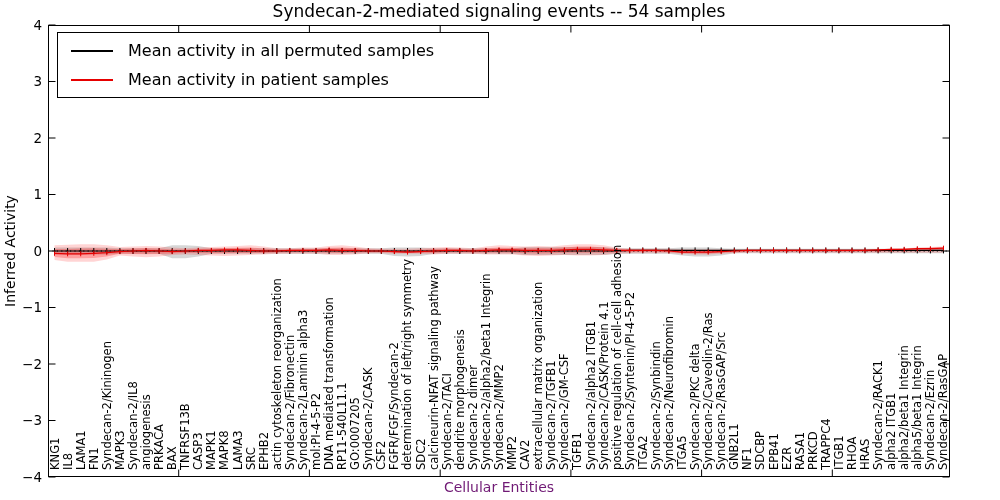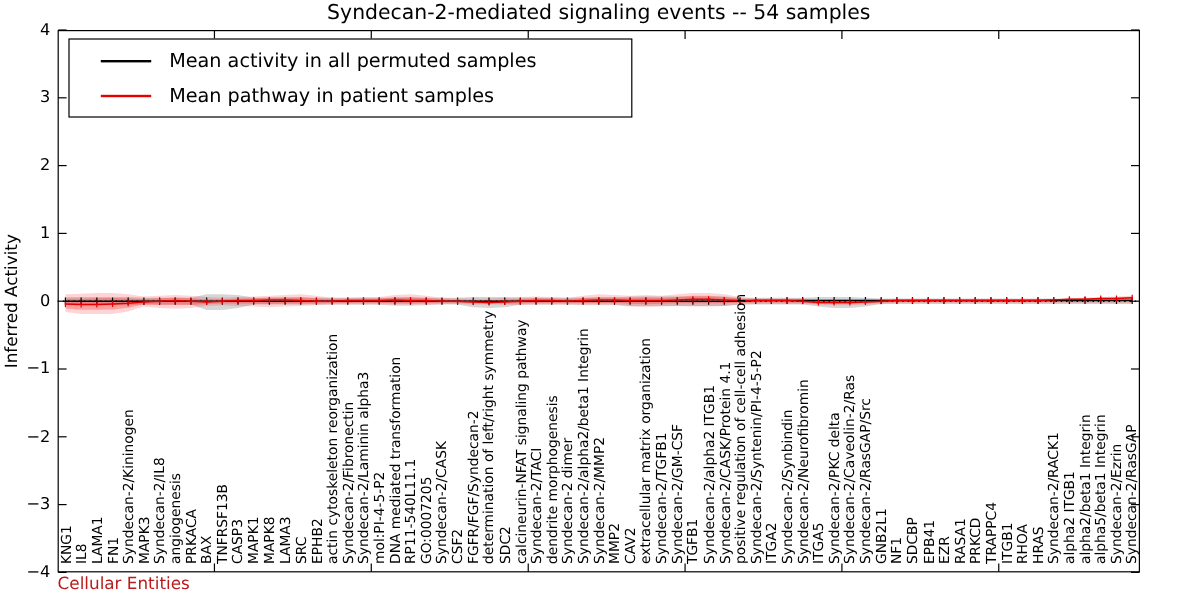--- a/index.html
+++ b/index.html
@@ -25,23 +25,23 @@
     position: absolute;
     left: 10px; top: 251px;
     transform: translate(-50%,-50%) rotate(-90deg);
     font-size: 14px;
     color: #000;
     white-space: nowrap;
   }
   .x-axis-title {
     position: absolute;
     left: 48px; top: 479px; width: 902px;
-    text-align: left;
+    text-align: center;
     font-size: 14px;
-    color: #b91c1c;
+    color: #701a75;
   }
   .ytick-label {
     position: absolute;
     left: 0; width: 42px;
     text-align: right;
     font-size: 13.5px;
     color: #000;
     line-height: 17px;
   }
   .xtick-label {
@@ -50,28 +50,28 @@
     transform-origin: 0 0;
     transform: rotate(-90deg);
     font-size: 11.5px;
     line-height: 13px;
     white-space: nowrap;
     color: #000;
   }
   .legend {
     position: absolute;
     left: 57px; top: 32px;
-    width: 470px; height: 66px;
+    width: 432px; height: 66px;
     background: #ffffff;
     border: 1px solid #000;
     display: flex;
     flex-direction: column;
     justify-content: center;
     gap: 10px;
-    padding-left: 26px;
+    padding-left: 13px;
   }
   .legend-row { display: flex; align-items: center; gap: 15px; }
   .legend-line { width: 42px; height: 2px; background: #000; flex: 0 0 auto; }
   .legend-text { font-size: 16px; color: #000; white-space: nowrap; }
 </style>
 </head>
 <body>
 
 <div class="figure">
 
@@ -205,17 +205,17 @@
       <div class="xtick-label" style="left: 937.464px;">Syndecan-2/RasGAP</div>
     </div>
 
   <div class="legend">
     <div class="legend-row">
       <span class="legend-line" id="legend-line-0" style="background: rgb(0, 0, 0);"></span>
       <span class="legend-text">Mean activity in all permuted samples</span>
     </div>
     <div class="legend-row">
       <span class="legend-line" id="legend-line-1" style="background: rgb(230, 0, 0);"></span>
-      <span class="legend-text">Mean pathway in patient samples</span>
+      <span class="legend-text">Mean activity in patient samples</span>
     </div>
   </div>
 
 </div>
 
 </body></html>

